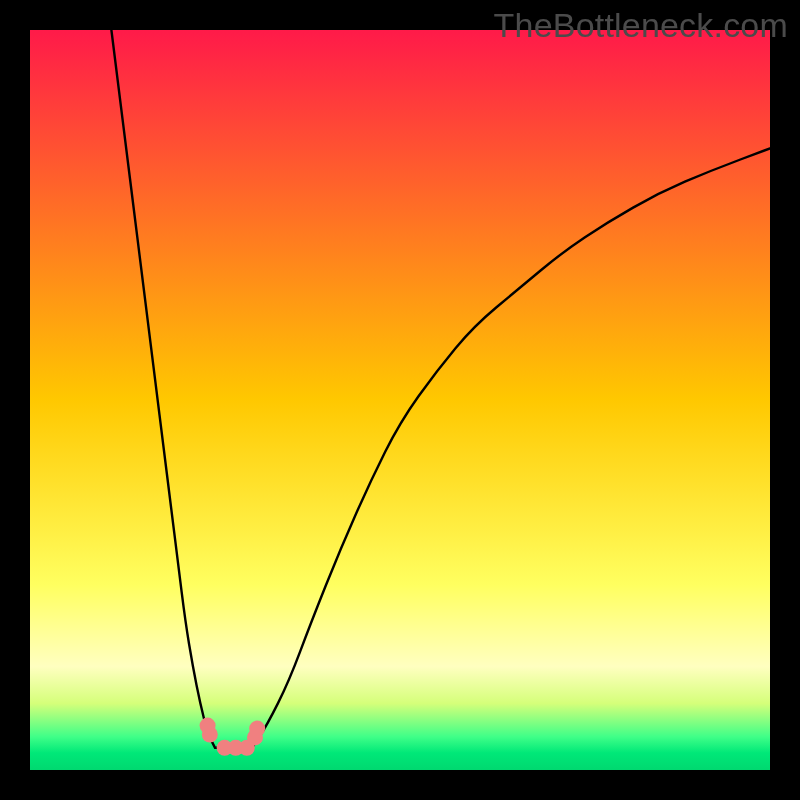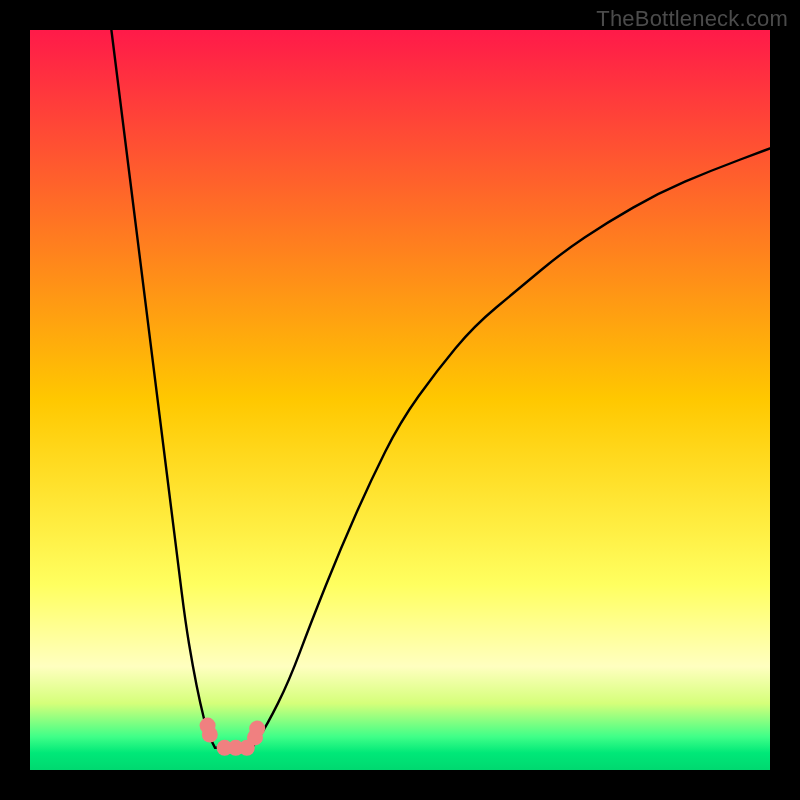--- a/index.html
+++ b/index.html
@@ -15,21 +15,21 @@
     position: relative;
     width: 800px;
     height: 800px;
     background: #000;
   }
   .watermark {
     position: absolute;
     top: 6px;
     right: 12px;
     color: #4b4b4b;
-    font-size: 22px;
+    font-size: 34px;
     font-weight: 500;
     letter-spacing: 0.2px;
     z-index: 2;
   }
   .plot {
     position: absolute;
     left: 30px;
     top: 30px;
     width: 740px;
     height: 740px;

